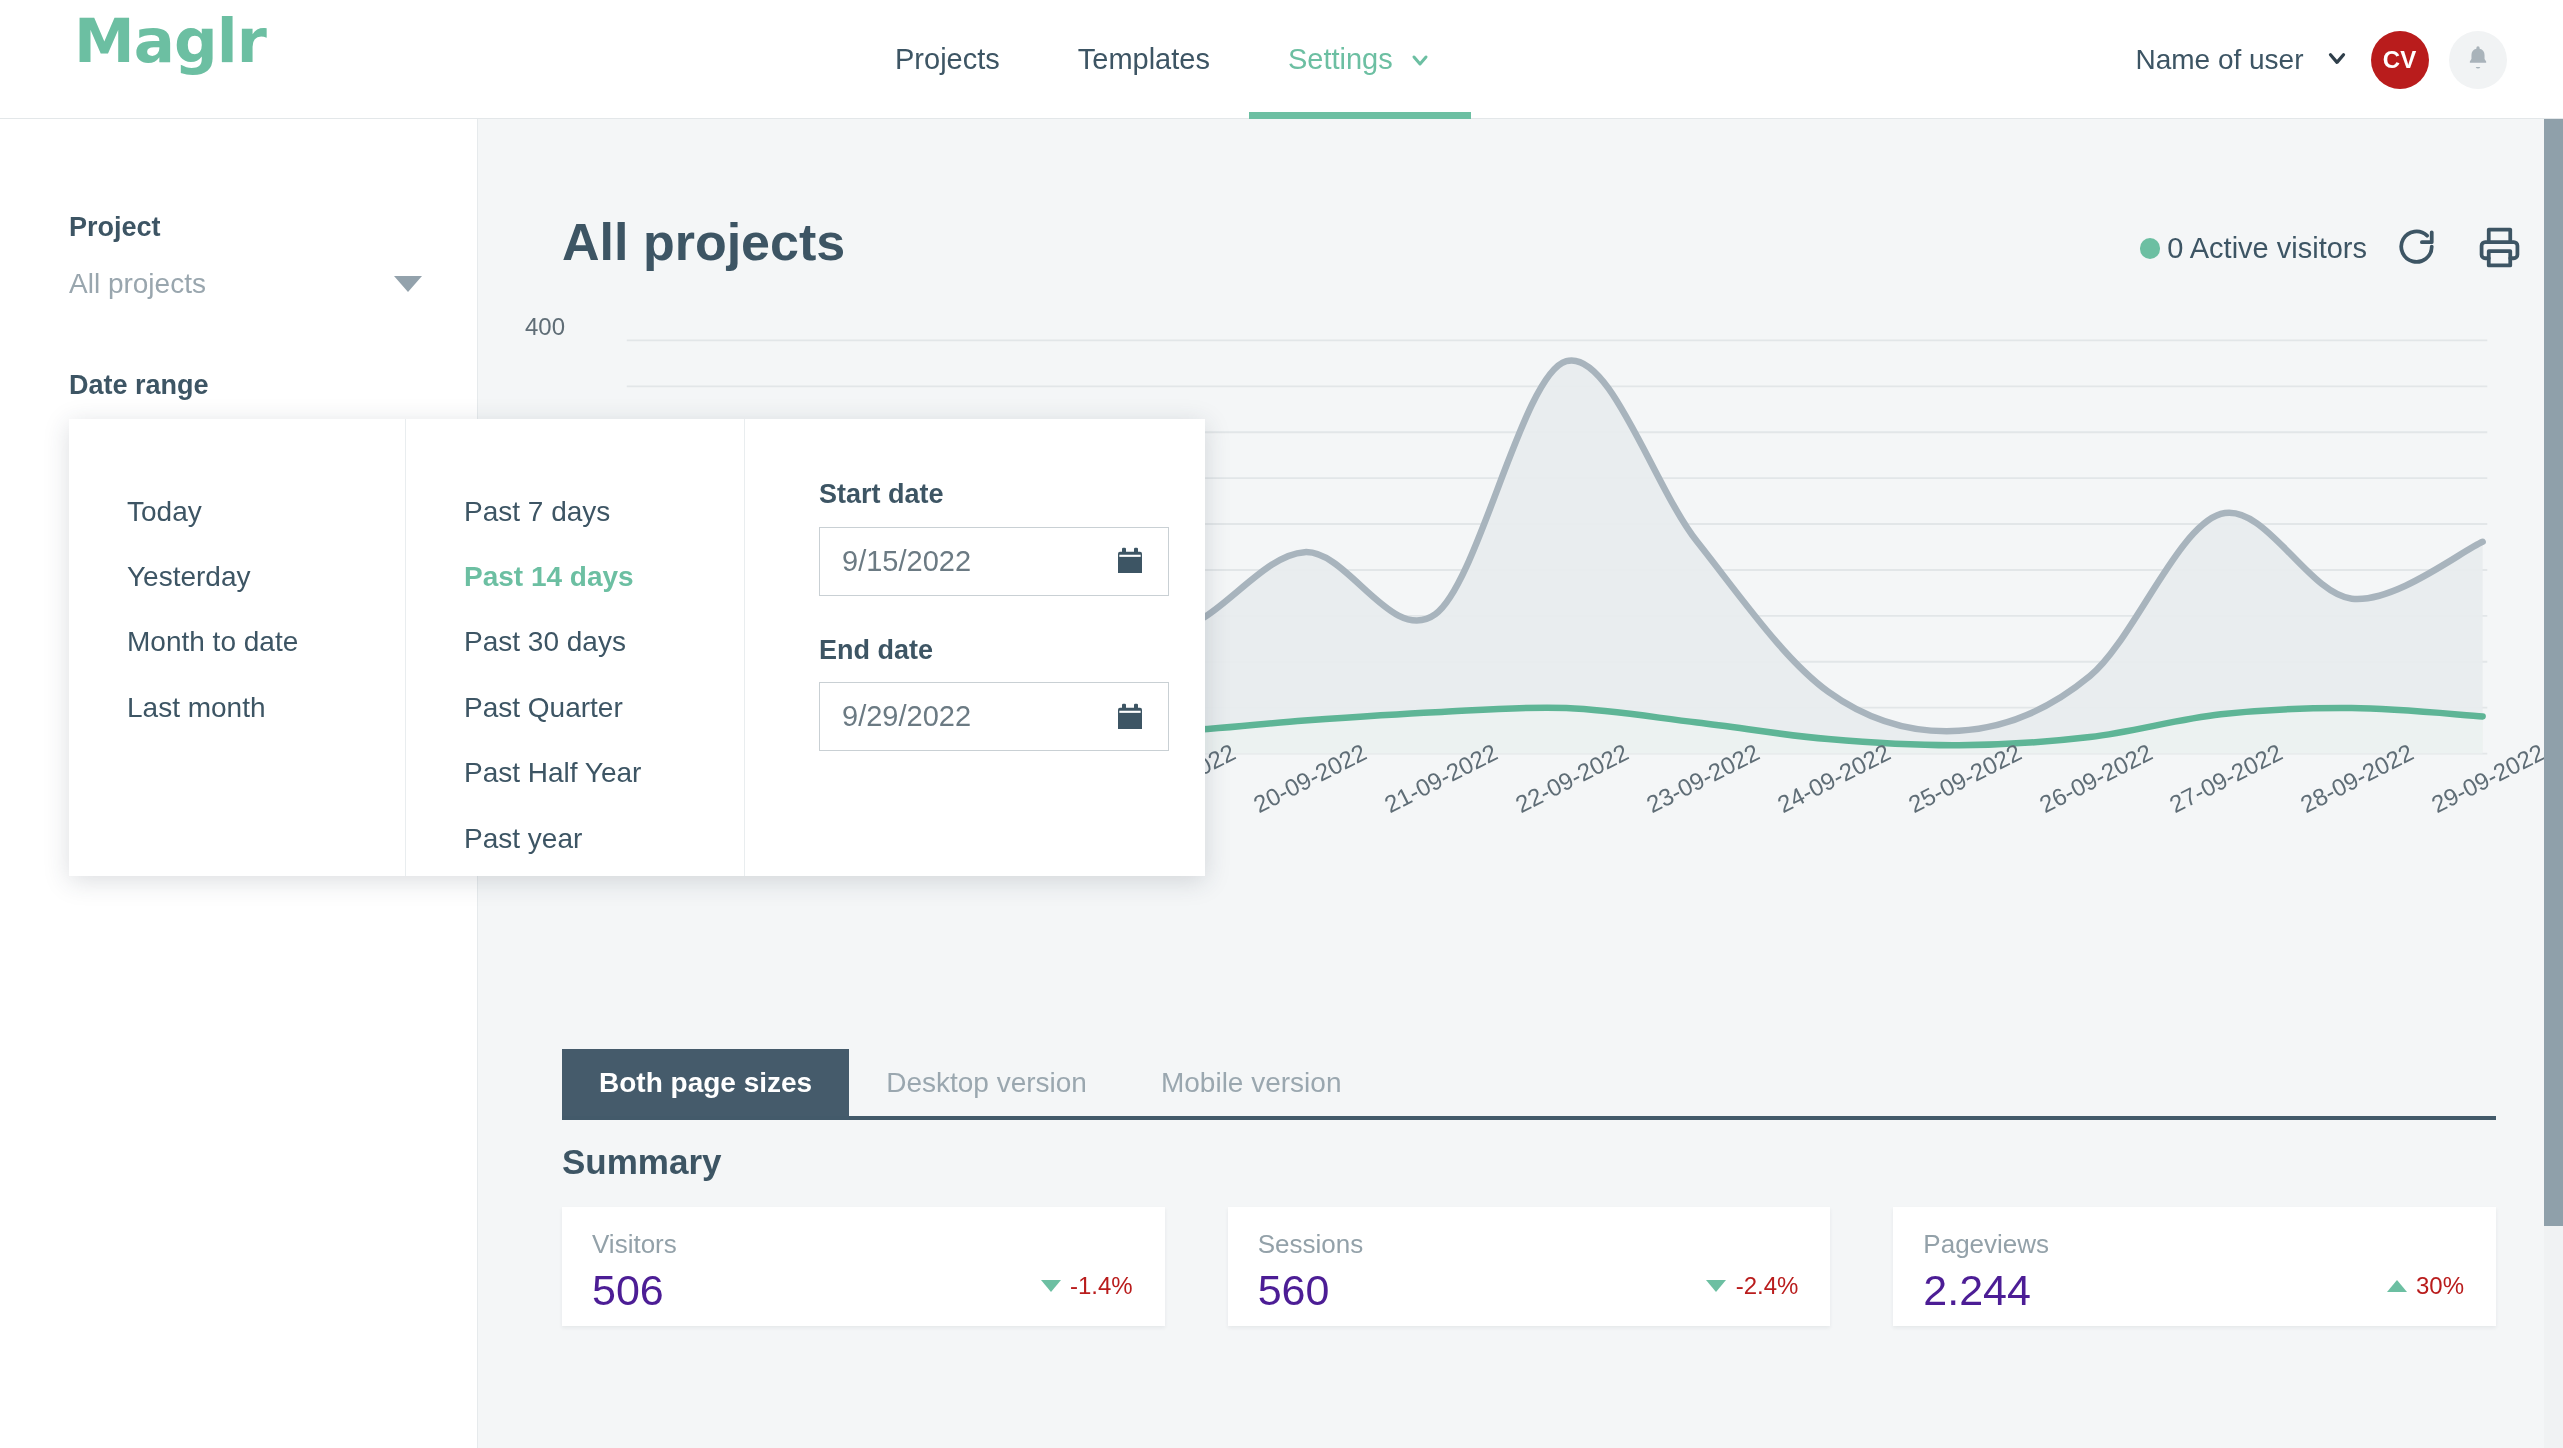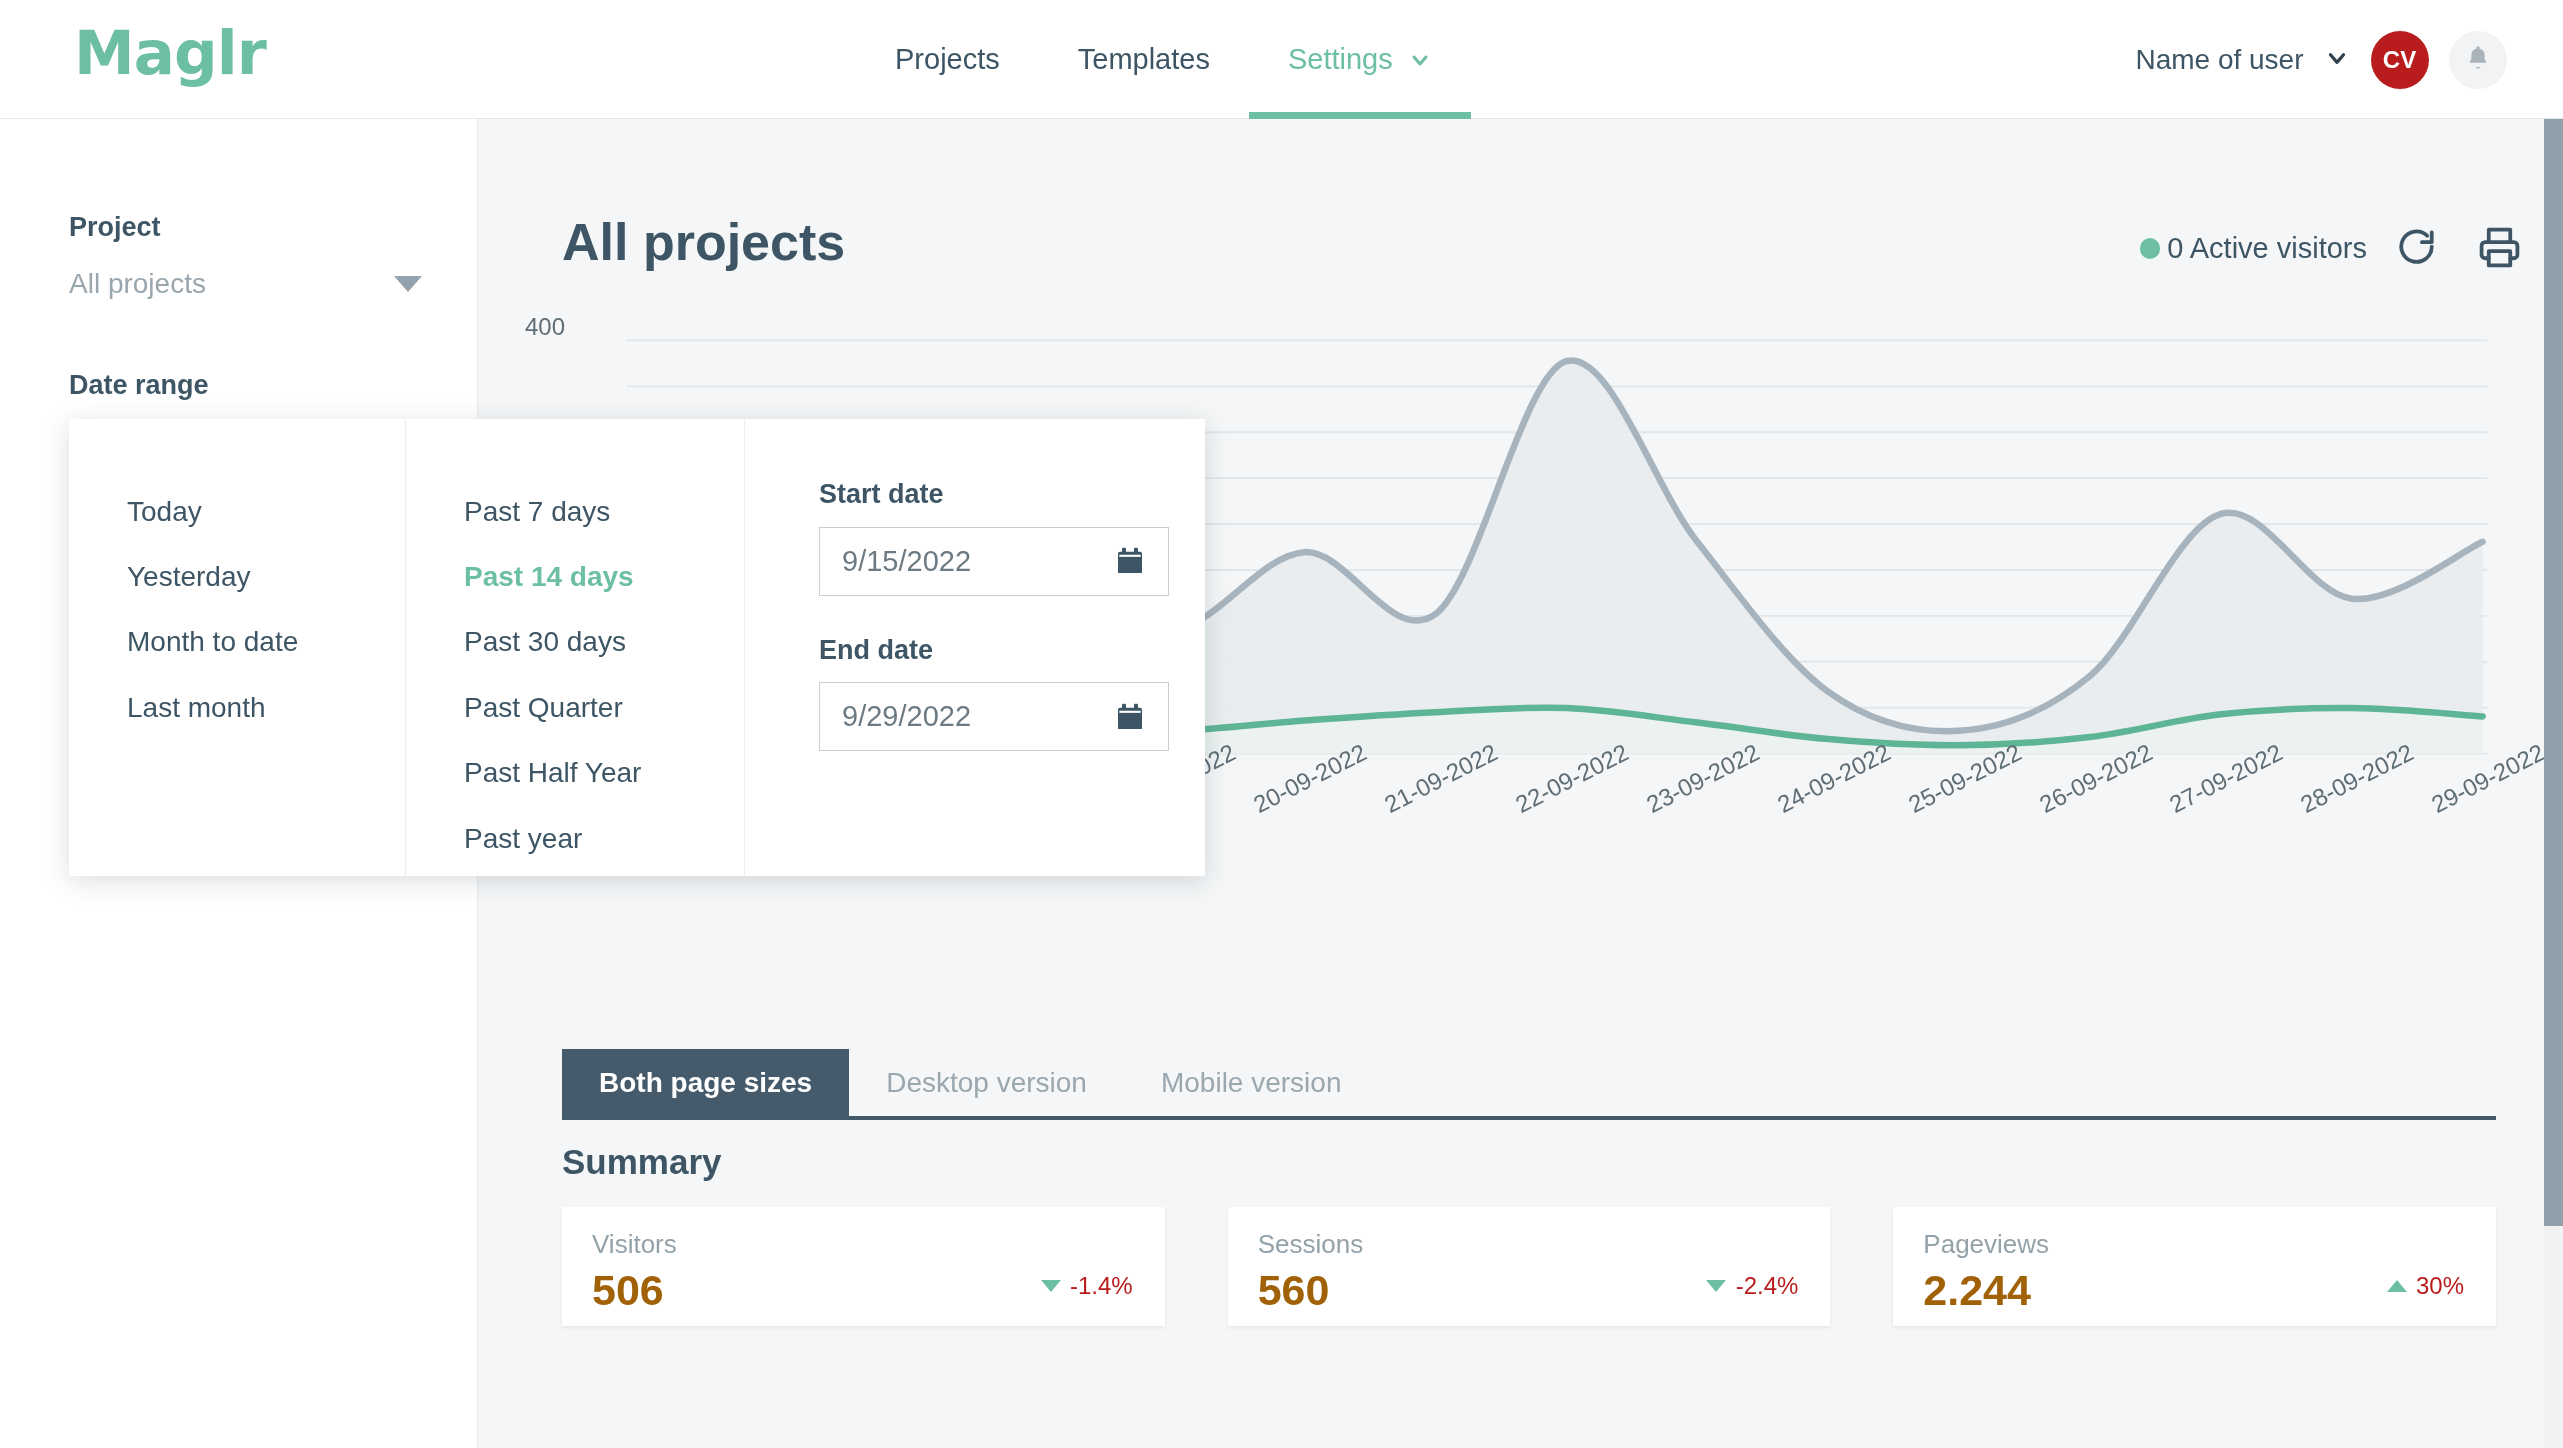--- a/index.html
+++ b/index.html
@@ -11,21 +11,21 @@
   }
   .page { position: relative; width: 2563px; height: 1449px; background:#f4f6f7; }
 
   
   .topnav {
     position: absolute; top:0; left:0; width:2563px; height:119px;
     background:#ffffff; border-bottom:0.9px solid #e3e7e9;
     display:flex; align-items:flex-start;
   }
   .logo {
-    position:absolute; left:74px; top:22px;
+    position:absolute; left:74px; top:10px;
     font-size:61px; font-weight:bold; color:#6cbfa2;
     letter-spacing:-0.9px; line-height:1;
     font-family:"DejaVu Sans", sans-serif;
   }
   .navcenter { position:absolute; left:856px; top:0; height:119px; display:flex; align-items:center; }
   .navitem {
     position:relative; height:119px; display:flex; align-items:center; justify-content:center;
     padding:0 39px; font-size:29px; color:#3d5564; cursor:pointer;
   }
   .navitem.active { color:#6cbfa2; }
@@ -116,21 +116,21 @@
 
   
   .summary-title { position:absolute; left:84px; top:1023px; font-size:35px; font-weight:bold; color:#3d5564; }
   .cards { position:absolute; left:84px; top:1088px; width:1934px; display:flex; gap:63px; }
   .card {
     flex:1; background:#ffffff; height:119px; padding:22px 30px;
     box-shadow:0 1.9px 3.7px rgba(40,55,70,.07);
     position:relative;
   }
   .card-label { font-size:26px; color:#93a1a9; }
-  .card-value { font-size:43px; font-weight:bold; color:#a16207; margin-top:5.6px; }
+  .card-value { font-size:43px; font-weight:normal; color:#4c1d95; margin-top:5.6px; }
   .card-delta {
     position:absolute; right:32px; bottom:26px;
     font-size:24px; color:#b91c1c; display:flex; align-items:center; gap:9.3px;
   }
   .tri-down { width:0;height:0;border-left:10.2px solid transparent;border-right:10.2px solid transparent;border-top:12px solid #6cbfa2; }
   .tri-up { width:0;height:0;border-left:10.2px solid transparent;border-right:10.2px solid transparent;border-bottom:12px solid #6cbfa2; }
 
   
   .scrollbar { position:absolute; right:0; top:119px; width:18.6px; height:1330px; background:#f0f2f3; }
   .scrollthumb { position:absolute; right:0; top:0; width:18.6px; height:1107px; background:#8fa0aa; }

